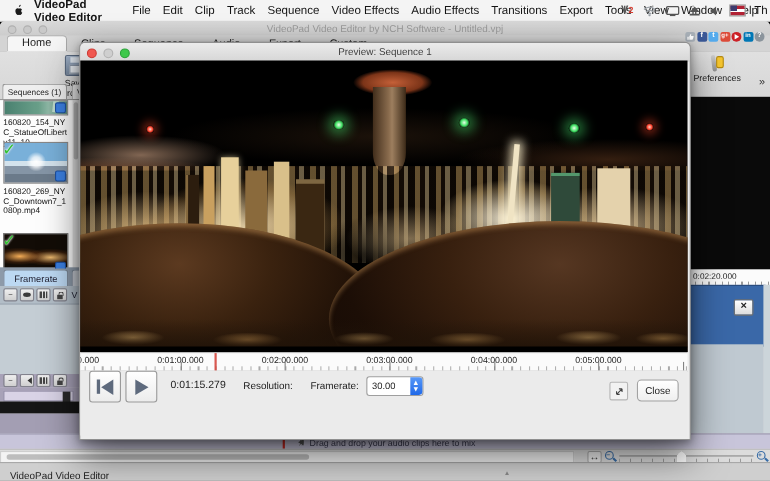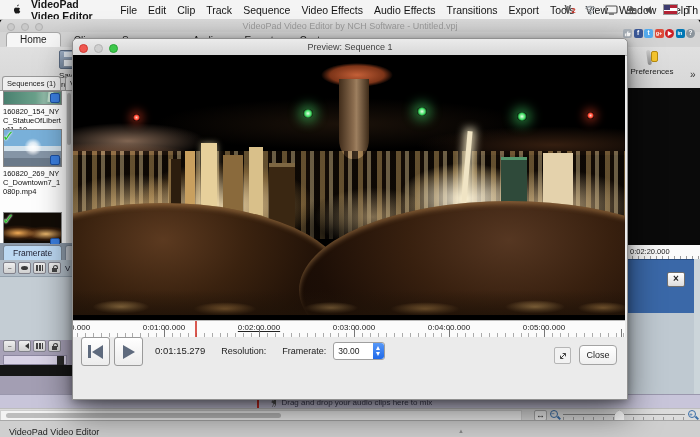--- a/index.html
+++ b/index.html
@@ -468,21 +468,21 @@
       <div class="tower spire"></div>
       <div class="va roadL"></div>
       <div class="va roadR"></div>
       <div class="va bottomglow"></div>
       <div class="va botbar"></div>
     </div>
 
     <div class="pruler">
       <span class="rlbl" style="left:-28px;">0:00:00.000</span>
       <span class="rlbl" style="left:67px;">0:01:00.000</span>
-      <span class="rlbl" style="left:162px;text-decoration:underline;">0:02:00.000</span>
+      <span class="rlbl" style="left:162px;">0:02:00.000</span>
       <span class="rlbl" style="left:257px;">0:03:00.000</span>
       <span class="rlbl" style="left:352px;">0:04:00.000</span>
       <span class="rlbl" style="left:447px;">0:05:00.000</span>
       <span class="ticksminor"></span>
       <span class="ticksmajor"></span>
       <span class="pplayhead"></span>
     </div>
 
     <div class="pctl">
       <span style="width:8px;flex:none;"></span>

